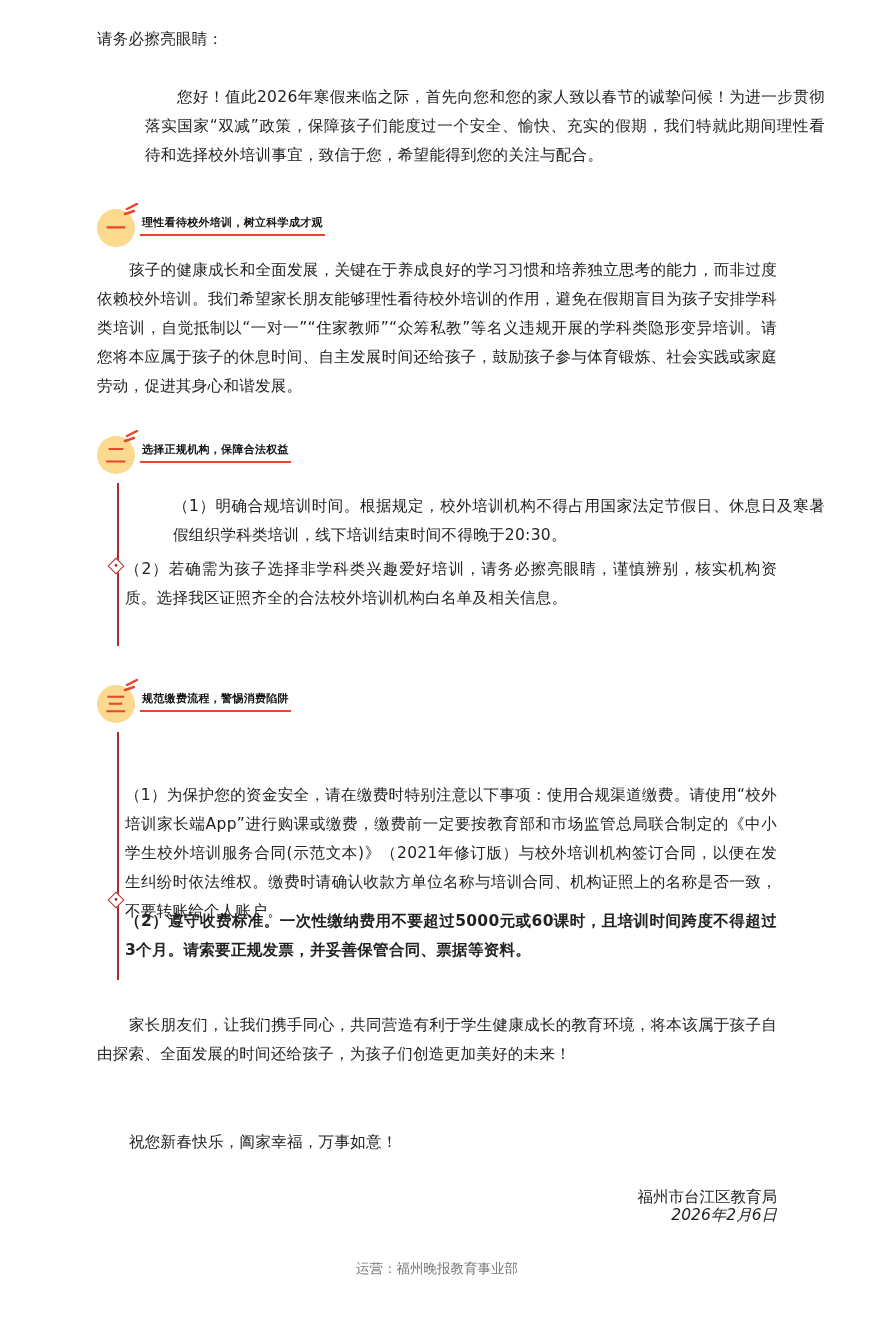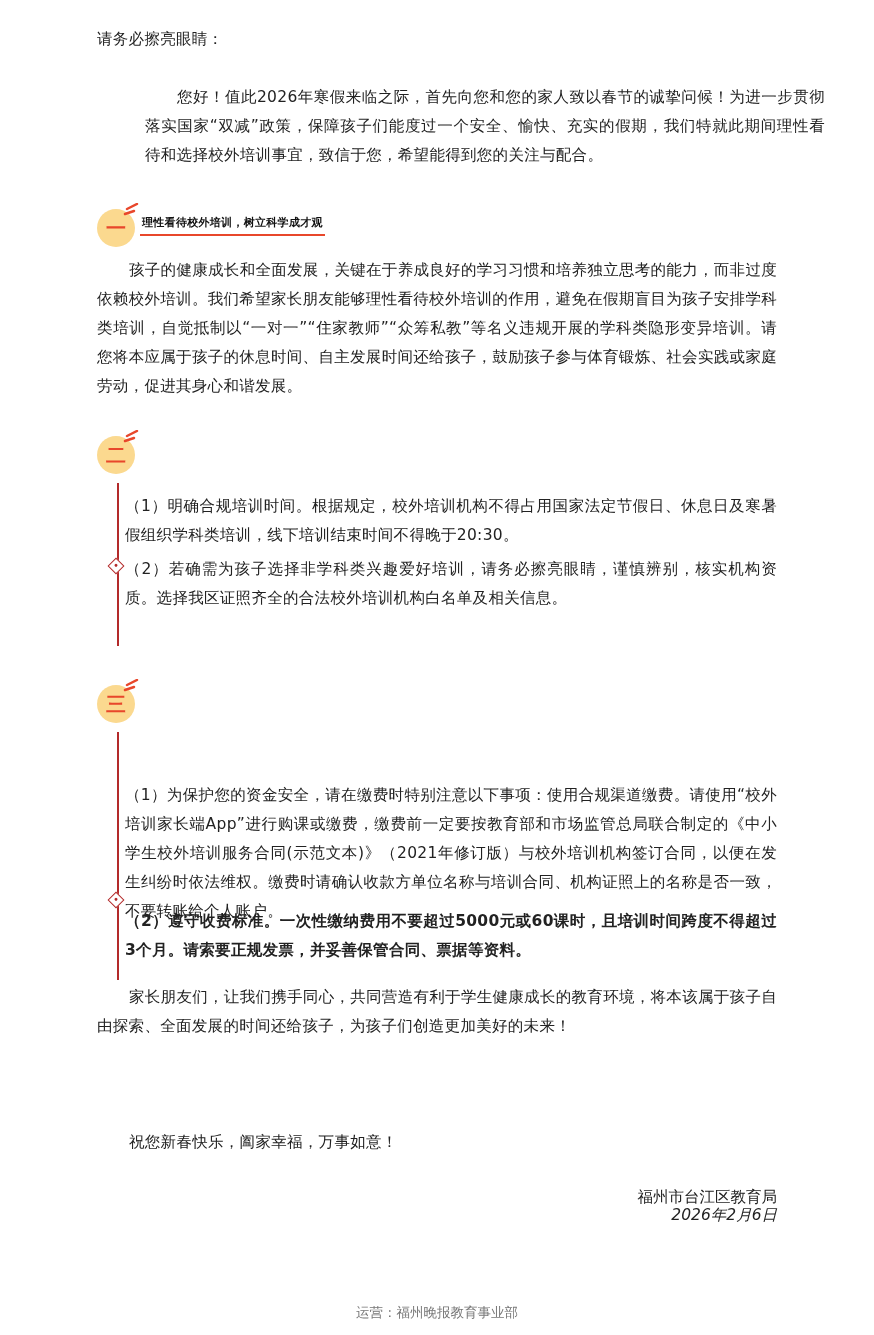--- a/index.html
+++ b/index.html
@@ -15,21 +15,21 @@
                 color:#e8472b; font-size:20px; font-weight:bold; }
   .sparks { position:absolute; left:26px; top:-2px; width:16px; height:14px; }
   .sec-title { position:absolute; left:43px; top:10px; font-size:11px; font-weight:bold; color:#111;
                padding:0 2px 4px 2px; border-bottom:2.5px solid #e8472b; letter-spacing:0.3px; white-space:nowrap; }
   .timeline { position:absolute; left:20px; width:1.5px; background:#b32a2a; }
   .diamond { position:absolute; left:13px; width:12px; height:12px; transform:rotate(45deg);
              border:1.5px solid #b32a2a; background:#fff; box-sizing:border-box; }
   .diamond::after { content:""; position:absolute; left:3px; top:3px; width:3px; height:3px; border-radius:50%; background:#b32a2a; }
   .sub { position:absolute; left:28px; width:652px; }
   .sig { position:absolute; right:0; text-align:right; font-size:15.5px; line-height:29px; }
-  .footer { position:absolute; left:0; width:874px; top:1304px; text-align:center; font-size:13.5px; color:#777; }
+  .footer { position:absolute; left:0; width:874px; top:1260px; text-align:center; font-size:13.5px; color:#777; }
 </style>
 </head>
 <body>
 
 <div class="page">
 
   <p class="p abs" style="top:25px;">请务必擦亮眼睛：</p>
 
   <p class="p indent abs" style="top:83px;margin-left:48px;">您好！值此2026年寒假来临之际，首先向您和您的家人致以春节的诚挚问候！为进一步贯彻落实国家“双减”政策，保障孩子们能度过一个安全、愉快、充实的假期，我们特就此期间理性看待和选择校外培训事宜，致信于您，希望能得到您的关注与配合。</p>
 
@@ -46,41 +46,43 @@
   <p class="p indent abs" style="top:256px;">孩子的健康成长和全面发展，关键在于养成良好的学习习惯和培养独立思考的能力，而非过度依赖校外培训。我们希望家长朋友能够理性看待校外培训的作用，避免在假期盲目为孩子安排学科类培训，自觉抵制以“一对一”“住家教师”“众筹私教”等名义违规开展的学科类隐形变异培训。请您将本应属于孩子的休息时间、自主发展时间还给孩子，鼓励孩子参与体育锻炼、社会实践或家庭劳动，促进其身心和谐发展。</p>
 
   <div class="sec-head" style="top:432px;">
     <div class="badge">
       <span class="num">二</span>
     </div>
     <svg class="sparks" viewBox="0 0 16 14">
       <line x1="4" y1="6" x2="14" y2="1" stroke="#e8472b" stroke-width="2.5" stroke-linecap="round"></line>
       <line x1="2" y1="11" x2="11" y2="8" stroke="#e8472b" stroke-width="2.5" stroke-linecap="round"></line>
     </svg>
+    <span class="sec-title">选择正规机构，保障合法权益</span>
   </div>
   <div class="timeline" style="top:483px; height:163px;"></div>
   <div class="diamond" style="top:560px;"></div>
-  <p class="p sub" style="top:492px;">（1）明确合规培训时间。根据规定，校外培训机构不得占用国家法定节假日、休息日及寒暑假组织学科类培训，线下培训结束时间不得晚于20:30。</p>
+  <p class="p sub" style="top:492px;margin-left:48px;">（1）明确合规培训时间。根据规定，校外培训机构不得占用国家法定节假日、休息日及寒暑假组织学科类培训，线下培训结束时间不得晚于20:30。</p>
   <p class="p sub" style="top:555px;">（2）若确需为孩子选择非学科类兴趣爱好培训，请务必擦亮眼睛，谨慎辨别，核实机构资质。选择我区证照齐全的合法校外培训机构白名单及相关信息。</p>
 
   <div class="sec-head" style="top:681px;">
     <div class="badge">
       <span class="num">三</span>
     </div>
     <svg class="sparks" viewBox="0 0 16 14">
       <line x1="4" y1="6" x2="14" y2="1" stroke="#e8472b" stroke-width="2.5" stroke-linecap="round"></line>
       <line x1="2" y1="11" x2="11" y2="8" stroke="#e8472b" stroke-width="2.5" stroke-linecap="round"></line>
     </svg>
+    <span class="sec-title">规范缴费流程，警惕消费陷阱</span>
   </div>
   <div class="timeline" style="top:732px; height:248px;"></div>
   <div class="diamond" style="top:894px;"></div>
   <p class="p sub" style="top:781px;">（1）为保护您的资金安全，请在缴费时特别注意以下事项：使用合规渠道缴费。请使用“校外培训家长端App”进行购课或缴费，缴费前一定要按教育部和市场监管总局联合制定的《中小学生校外培训服务合同(示范文本)》（2021年修订版）与校外培训机构签订合同，以便在发生纠纷时依法维权。缴费时请确认收款方单位名称与培训合同、机构证照上的名称是否一致，不要转账给个人账户。</p>
   <p class="p sub" style="top:907px;font-weight:bold;">（2）遵守收费标准。一次性缴纳费用不要超过5000元或60课时，且培训时间跨度不得超过3个月。请索要正规发票，并妥善保管合同、票据等资料。</p>
 
-  <p class="p indent abs" style="top:983px;">家长朋友们，让我们携手同心，共同营造有利于学生健康成长的教育环境，将本该属于孩子自由探索、全面发展的时间还给孩子，为孩子们创造更加美好的未来！</p>
+  <p class="p indent abs" style="top:1011px;">家长朋友们，让我们携手同心，共同营造有利于学生健康成长的教育环境，将本该属于孩子自由探索、全面发展的时间还给孩子，为孩子们创造更加美好的未来！</p>
 
   <p class="p indent abs" style="top:1128px;">祝您新春快乐，阖家幸福，万事如意！</p>
 
   <div class="sig" style="top:1183px;text-align:center;">福州市台江区教育局</div>
   <div class="sig" style="top:1201px;font-style:italic;">2026年2月6日</div>
 </div>
 
 <div class="footer">运营：福州晚报教育事业部</div>
 
 </body></html>

